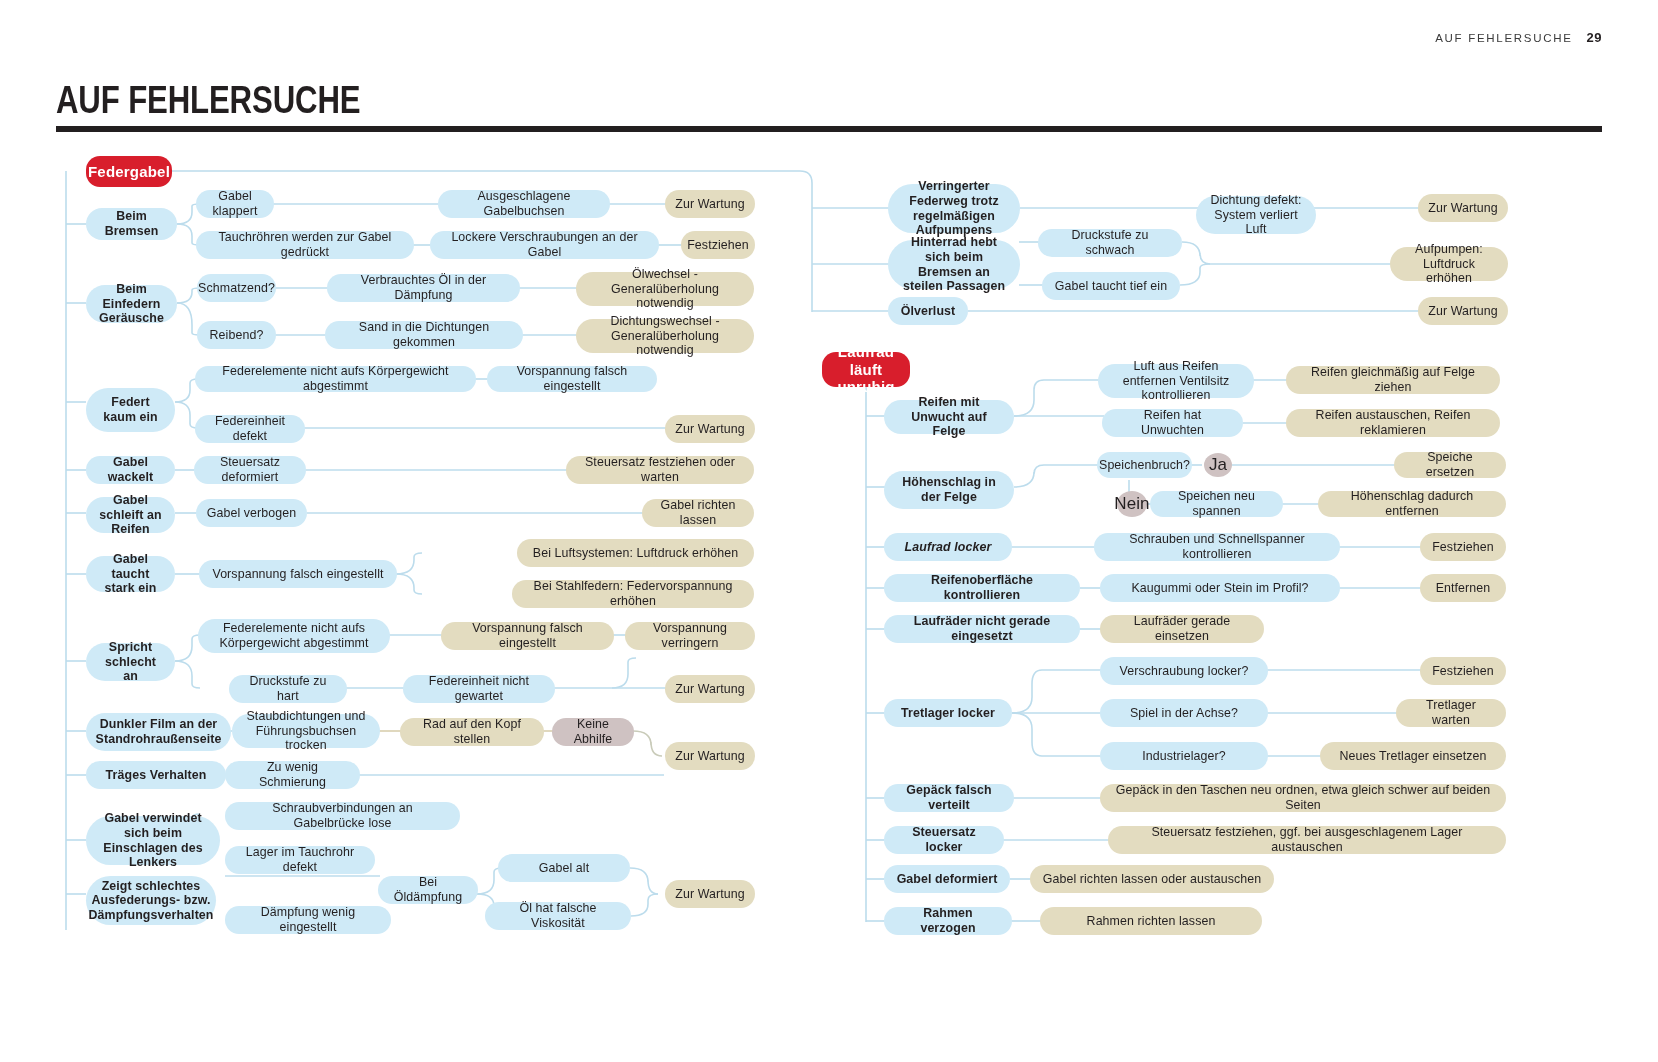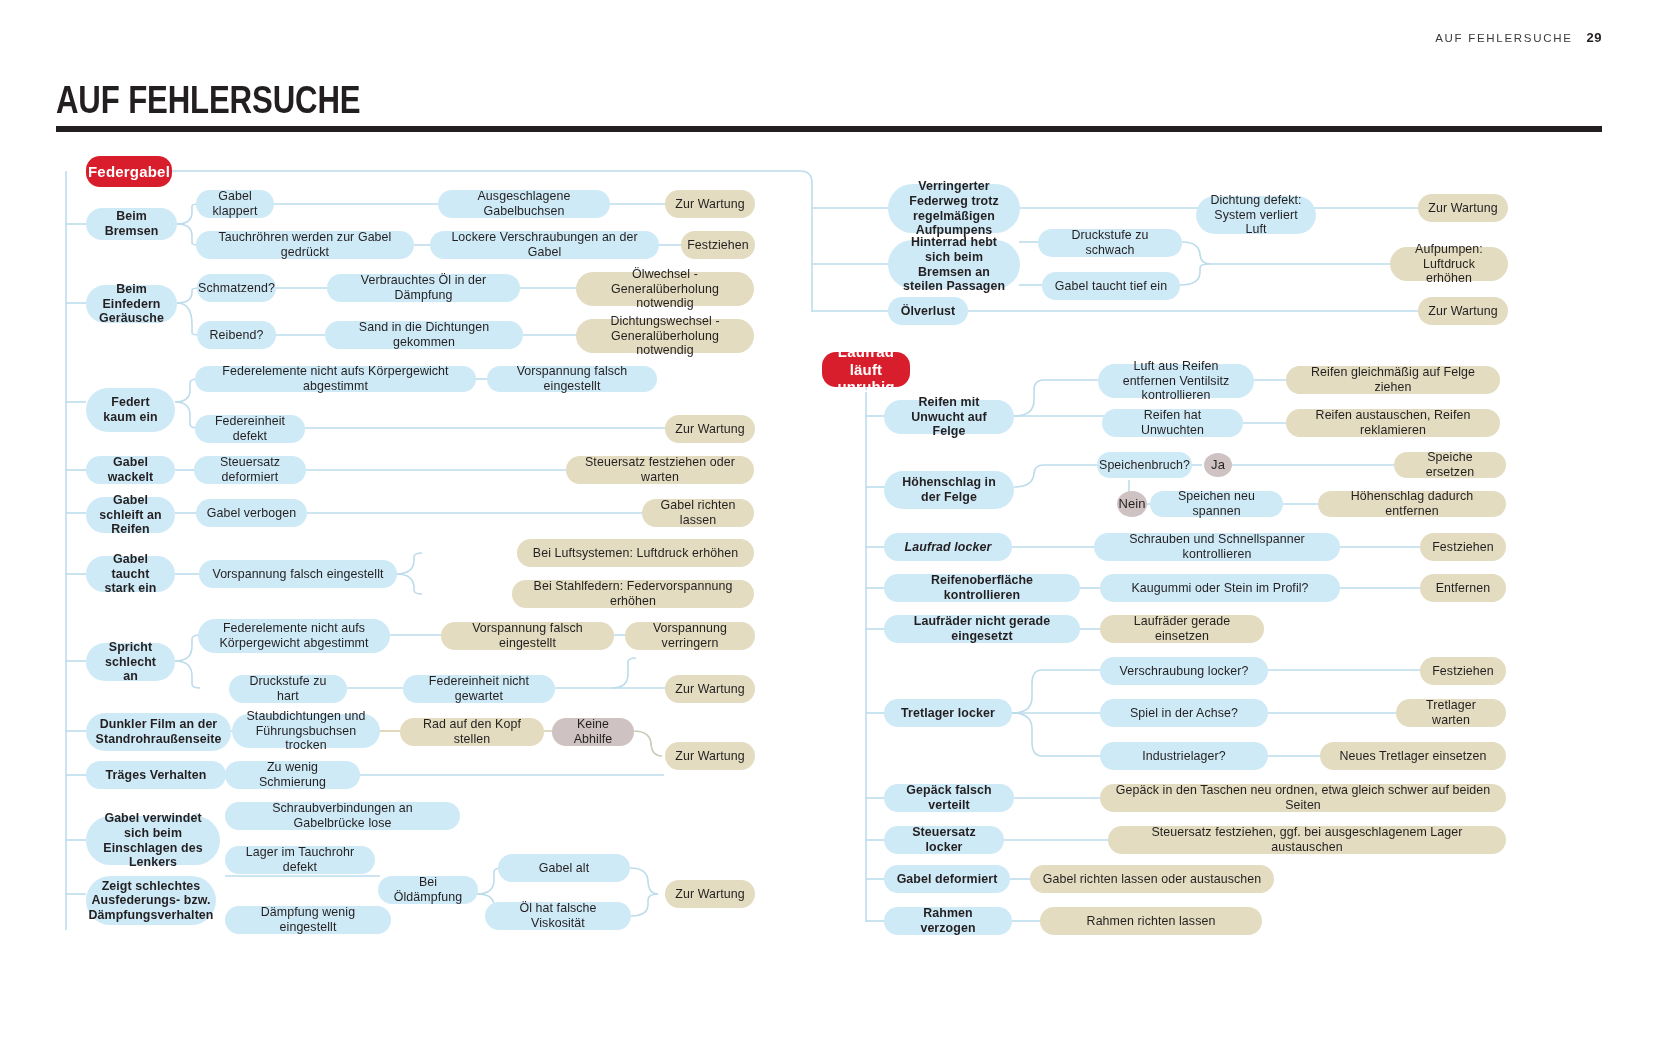--- a/index.html
+++ b/index.html
@@ -48,21 +48,21 @@
     line-height:1.18;
     padding:4px 10px;
     letter-spacing:0.1px;
     color:#231f20;
   }
   .blue{background:#cfeaf7;}
   .tan{background:#e3dcc0;}
   .mauve{background:#cfc2c2;}
   .red{background:#d81e2c;color:#ffffff;font-weight:bold;font-size:15px;letter-spacing:.2px;border-radius:14px;}
   .bold{font-weight:bold;}
-  .tiny{font-size:13px;}
+  .tiny{font-size:17px;}
 </style>
 </head>
 <body>
 
 <div class="page-header">
   <div class="hdr-right">
     <span class="sec">AUF FEHLERSUCHE</span>
     <span class="folio2">29</span>
   </div>
 </div>

